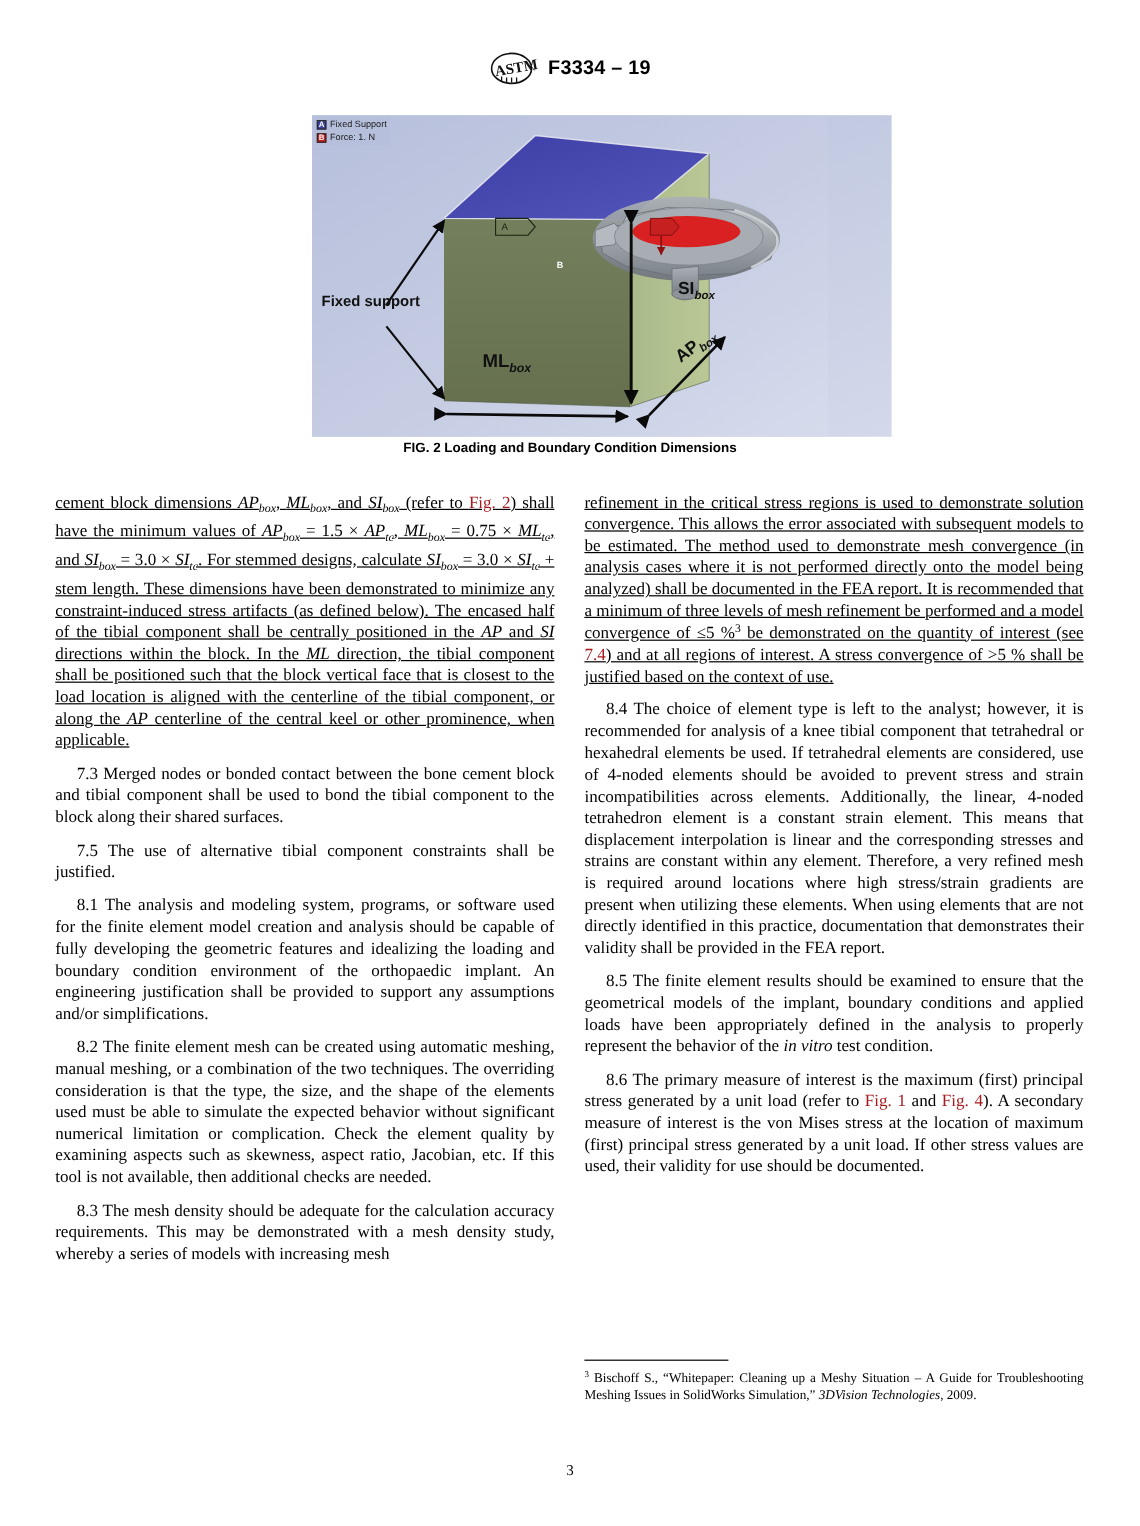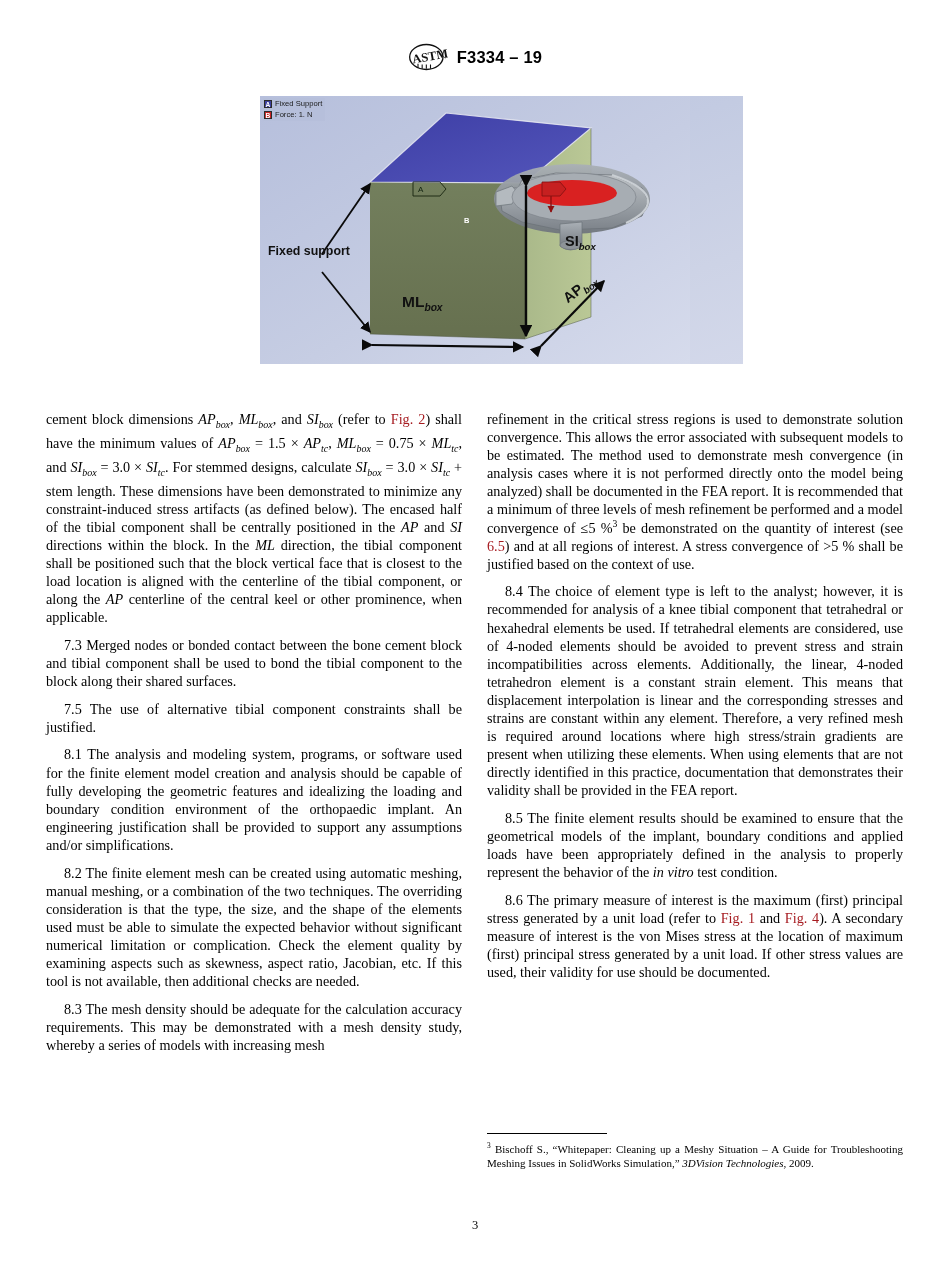--- a/index.html
+++ b/index.html
@@ -142,21 +142,21 @@
     text-justify: inter-word;
     hyphens: manual;
   }
   .col-left  { left: 46px; }
   .col-right { left: 487px; }
 
   .col p {
     margin: 0 0 9.5px 0;
     text-indent: 18px;
   }
-  .col p.noindent { text-indent: 0; }
+  .col p.noindent { text-indent: 0; text-decoration: underline; }
   .col h2 {
     margin: 4px 0 7px 0;
     font-size: 14.2px;
     font-weight: bold;
     text-indent: 0;
     text-align: left;
   }
   i, em { font-style: italic; }
   sub { font-size: 0.7em; font-style: italic; }
   sup { font-size: 0.68em; vertical-align: super; line-height: 0; }
@@ -328,20 +328,21 @@
 
       <div class="fig-label lbl-ml"><span>ML</span><sub>box</sub></div>
 
       <div class="fig-label lbl-ap"><span>AP</span><sub>box</sub></div>
 
       <div class="tag-box tag-a">A</div>
       <div class="tag-box tag-b">B</div>
     </div>
   </div>
 
+  <div class="fig-caption">FIG. 2  Loading and Boundary Condition Dimensions</div>
 
   <div class="col col-left">
 
     <p class="noindent">cement
       block dimensions <i>AP<sub>box</sub></i>, <i>ML<sub>box</sub></i>, and <i>SI<sub>box</sub></i>
       (refer to <span class="link">Fig.</span> <span class="link">2</span>) shall have the minimum values of
       <i>AP<sub>box</sub></i> = 1.5 × <i>AP<sub>tc</sub></i>, <i>ML<sub>box</sub></i>
       = 0.75 × <i>ML<sub>tc</sub></i>, and <i>SI<sub>box</sub></i> = 3.0 × <i>SI<sub>tc</sub></i>.
       For stemmed designs, calculate <i>SI<sub>box</sub></i> = 3.0 × <i>SI<sub>tc</sub></i> + stem
       length. These dimensions have been demonstrated to minimize any constraint-induced stress
@@ -363,21 +364,21 @@
   </div>
 
   <div class="col col-right">
 
     <p class="noindent">refinement in
       the critical stress regions is used to demonstrate solution convergence. This allows the error
       associated with subsequent models to be estimated. The method used to demonstrate mesh
       convergence (in analysis cases where it is not performed directly onto the model being
       analyzed) shall be documented in the FEA report. It is recommended that a minimum of three
       levels of mesh refinement be performed and a model convergence of ≤5 %<sup>3</sup> be
-      demonstrated on the quantity of interest (see <span class="link">6.5</span>) and at all regions of interest.
+      demonstrated on the quantity of interest (see <span class="link">7.4</span>) and at all regions of interest.
       A stress convergence of &gt;5 % shall be justified based on the context of use.</p>
 
     <p>8.4 The choice of element type is left to the analyst; however, it is recommended for analysis of a knee tibial component that tetrahedral or hexahedral elements be used. If tetrahedral elements are considered, use of 4-noded elements should be avoided to prevent stress and strain incompatibilities across elements. Additionally, the linear, 4-noded tetrahedron element is a constant strain element. This means that displacement interpolation is linear and the corresponding stresses and strains are constant within any element. Therefore, a very refined mesh is required around locations where high stress/strain gradients are present when utilizing these elements. When using elements that are not directly identified in this practice, documentation that demonstrates their validity shall be provided in the FEA report.</p>
 
     <p>8.5 The finite element results should be
       examined to ensure that the geometrical models of the implant, boundary conditions and applied
       loads have been appropriately defined in the analysis to properly represent the behavior of the
       <i>in vitro</i> test condition.</p>
 
     <p>8.6 The primary measure of interest is the

